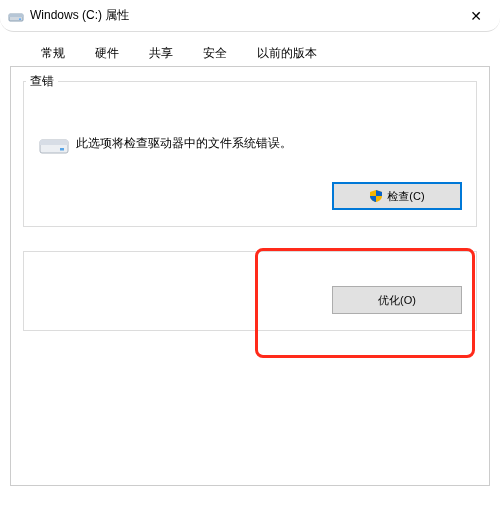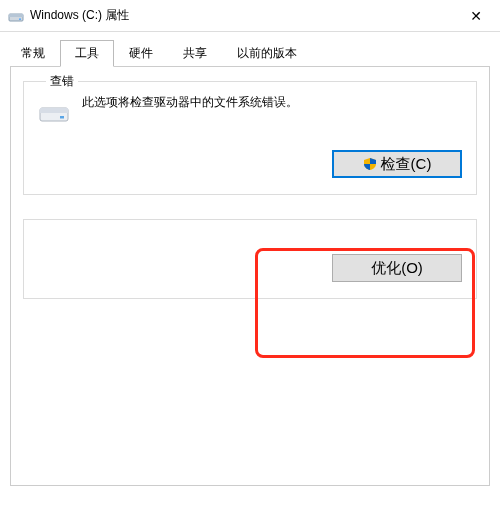--- a/index.html
+++ b/index.html
@@ -12,41 +12,42 @@
     background: #ffffff;
     overflow: hidden;
     position: relative;
   }
   .titlebar {
     display: flex;
     align-items: center;
     height: 32px;
     padding: 0 4px 0 8px;
     border-bottom: 1px solid #dddddd;
+    border-radius: 14px;
   }
   .titlebar .drive-icon {
     width: 16px; height: 16px;
     margin-right: 6px;
     flex-shrink: 0;
   }
   .titlebar .title-text {
     flex: 1;
     font-size: 12px;
     color: #000;
   }
   .titlebar .close-x {
     width: 40px;
     text-align: center;
     font-size: 14px;
     color: #000;
   }
   .tabs-row {
     display: flex;
     align-items: flex-end;
-    padding: 6px 10px 0 6px;
+    padding: 6px 10px 0 26px;
     height: 34px;
   }
   .tab {
     padding: 4px 14px 4px 14px;
     font-size: 12px;
     color: #000;
     border: 1px solid transparent;
     border-bottom: none;
     background: transparent;
   }
@@ -69,51 +70,52 @@
   }
   .groupbox {
     border: 1px solid #dcdcdc;
     padding: 12px 14px 16px 14px;
     margin-bottom: 24px;
     position: relative;
   }
   .groupbox-label {
     position: absolute;
     top: -9px;
-    left: 22px;
+    left: 2px;
     background: #ffffff;
     padding: 0 4px;
     font-size: 12px;
     color: #000;
   }
   .group-row {
     display: flex;
-    align-items: flex-start;
-    gap: 12px;
+    align-items: center;
+    gap: 6px;
+    margin-top: 32px;
   }
   .left-icon {
     width: 32px; height: 32px;
     flex-shrink: 0;
     margin-top: 2px;
   }
   .group-text {
     font-size: 12px;
     color: #000;
     line-height: 1.4;
     flex: 1;
   }
   .btn-row {
     display: flex;
     justify-content: flex-end;
     margin-top: 22px;
   }
   .win-button {
     min-width: 130px;
     height: 28px;
-    font-size: 15px;
+    font-size: 11px;
     font-family: inherit;
     background: #e1e1e1;
     border: 1px solid #adadad;
     display: inline-flex;
     align-items: center;
     justify-content: center;
     gap: 4px;
   }
   .win-button.accent {
     border: 2px solid #0078d7;
@@ -142,23 +144,23 @@
       <rect x="1" y="6" width="14" height="3" fill="#b6c6d6"></rect>
       <rect x="11" y="10.5" width="2" height="1.3" fill="#4aa3ff"></rect>
     </svg>
   </span>
   <span class="title-text">Windows (C:) 属性</span>
   <span class="close-x">✕</span>
 </div>
 
 <div class="tabs-row">
   <div class="tab"><span>常规</span></div>
-  <div class="tab active"><span>工具</span></div>
   <div class="tab"><span>硬件</span></div>
   <div class="tab"><span>共享</span></div>
+  <div class="tab"><span>安全</span></div>
   <div class="tab"><span>以前的版本</span></div>
 </div>
 
 <div class="tab-content">
 
   <div class="groupbox">
     <span class="groupbox-label">查错</span>
     <div class="group-row">
       <span class="left-icon">
         <svg viewBox="0 0 32 32">

